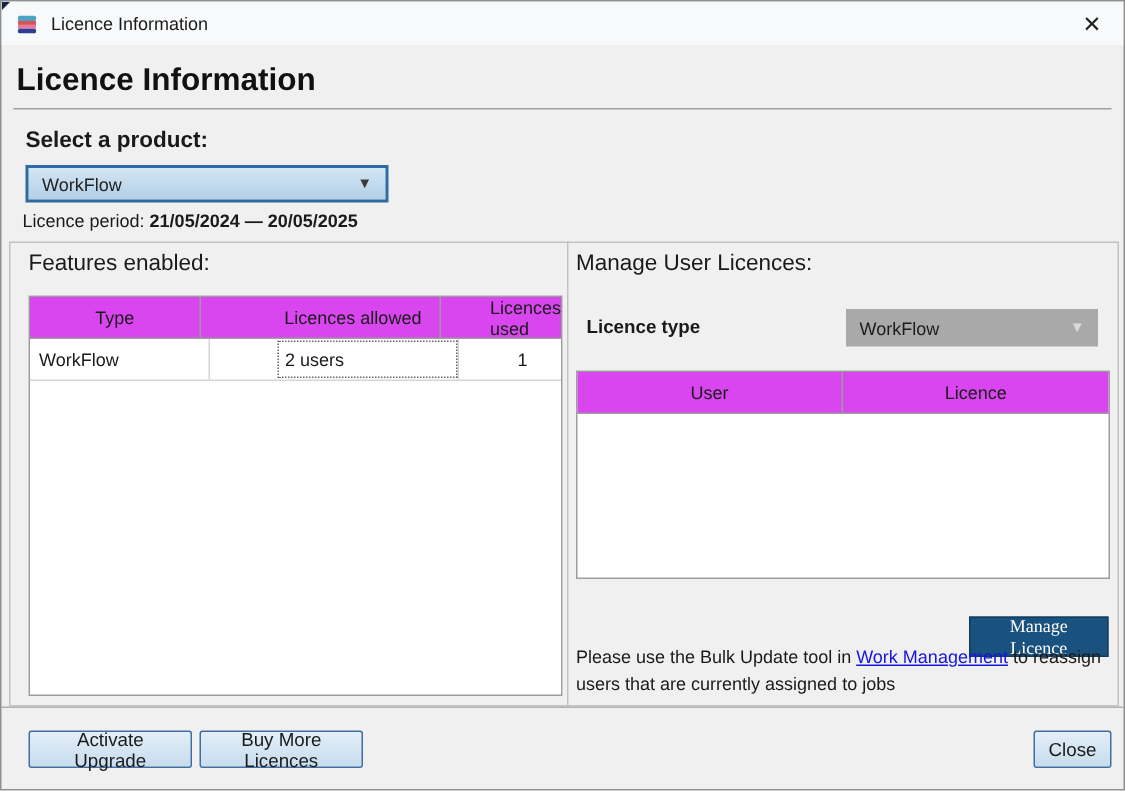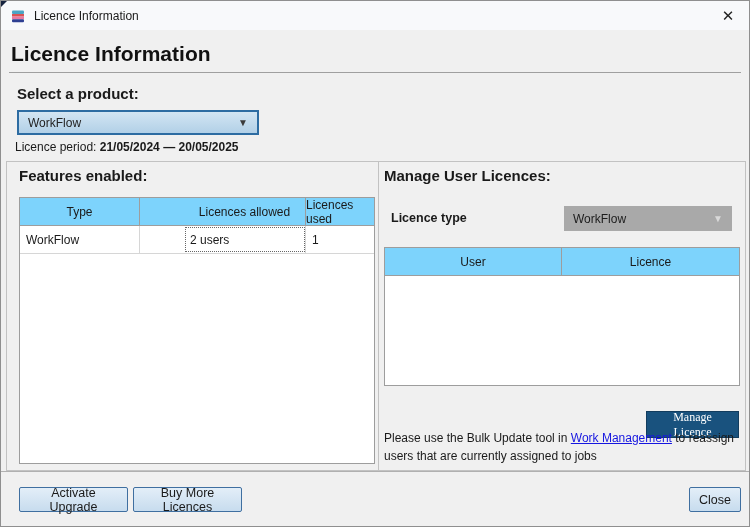--- a/index.html
+++ b/index.html
@@ -43,39 +43,39 @@
   .dd-gray {
     position:absolute; top:205px; left:563px; width:168px; height:25px;
     background:#a9a9a9; border:none; color:#1c1c1c;
   }
   .dd-gray .dd-arrow { color:#d9d9d9; }
   .period { position:absolute; top:139px; left:14px; font-size:12px; }
   .period .val { font-weight:700; }
   
   .group-panel { position:absolute; top:160px; left:5px; width:740px; height:310px; border:1px solid #c2c2c2; }
   .group-divider { position:absolute; top:160px; left:377px; width:1px; height:310px; background:#c2c2c2; }
-  .section-heading { position:absolute; font-size:15px; font-weight:700; }
+  .section-heading { position:absolute; font-size:15px; font-weight:400; }
   .features-heading { top:166px; left:18px; }
   .manage-heading { top:166px; left:383px; }
   
   .grid { position:absolute; background:#ffffff; border:1px solid #9d9d9d; font-size:12px; }
   .grid-features { top:196px; left:18px; width:356px; height:267px; }
   .grid-users { top:246px; left:383px; width:356px; height:139px; }
-  .ghead { display:flex; height:28px; background:#7dd3fc; border-bottom:1px solid #9d9d9d; }
+  .ghead { display:flex; height:28px; background:#d946ef; border-bottom:1px solid #9d9d9d; }
   .gth {
     display:flex; align-items:center; justify-content:center;
     border-right:1px solid #9d9d9d; color:#1a1a1a;
   }
   .gth:last-child { border-right:none; }
   .grow { display:flex; height:28px; border-bottom:1px solid #d6d6d6; background:#fff; }
   .gtd { display:flex; align-items:center; padding:0 6px; border-right:1px solid #d6d6d6; }
   .gtd:last-child { border-right:none; }
   .gtd.center { justify-content:center; }
   .gtd.focus { outline:1px dotted #666; outline-offset:-2px; }
-  .c-type { width:120px; } .c-allowed { width:122px;margin-left:44px; } .c-used { flex:1; }
+  .c-type { width:120px; } .c-allowed { width:122px;margin-left:44px; } .c-used { flex:1;margin-left:33px; }
   .c-user { width:177px; } .c-lic { flex:1; }
   a.link { color:#1616e0; text-decoration:underline; cursor:pointer; }
   
   .licence-type-label { position:absolute; top:210px; left:390px; font-size:12.5px; font-weight:700; }
   .manage-btn {
     position:absolute; top:410px; left:645px; width:93px; height:27px;
     background:#19527e; border:1px solid #123c5e; color:#ffffff; font-size:12px;
     display:flex; align-items:center; justify-content:center;
     font-family:Liberation Serif, serif;
   }

